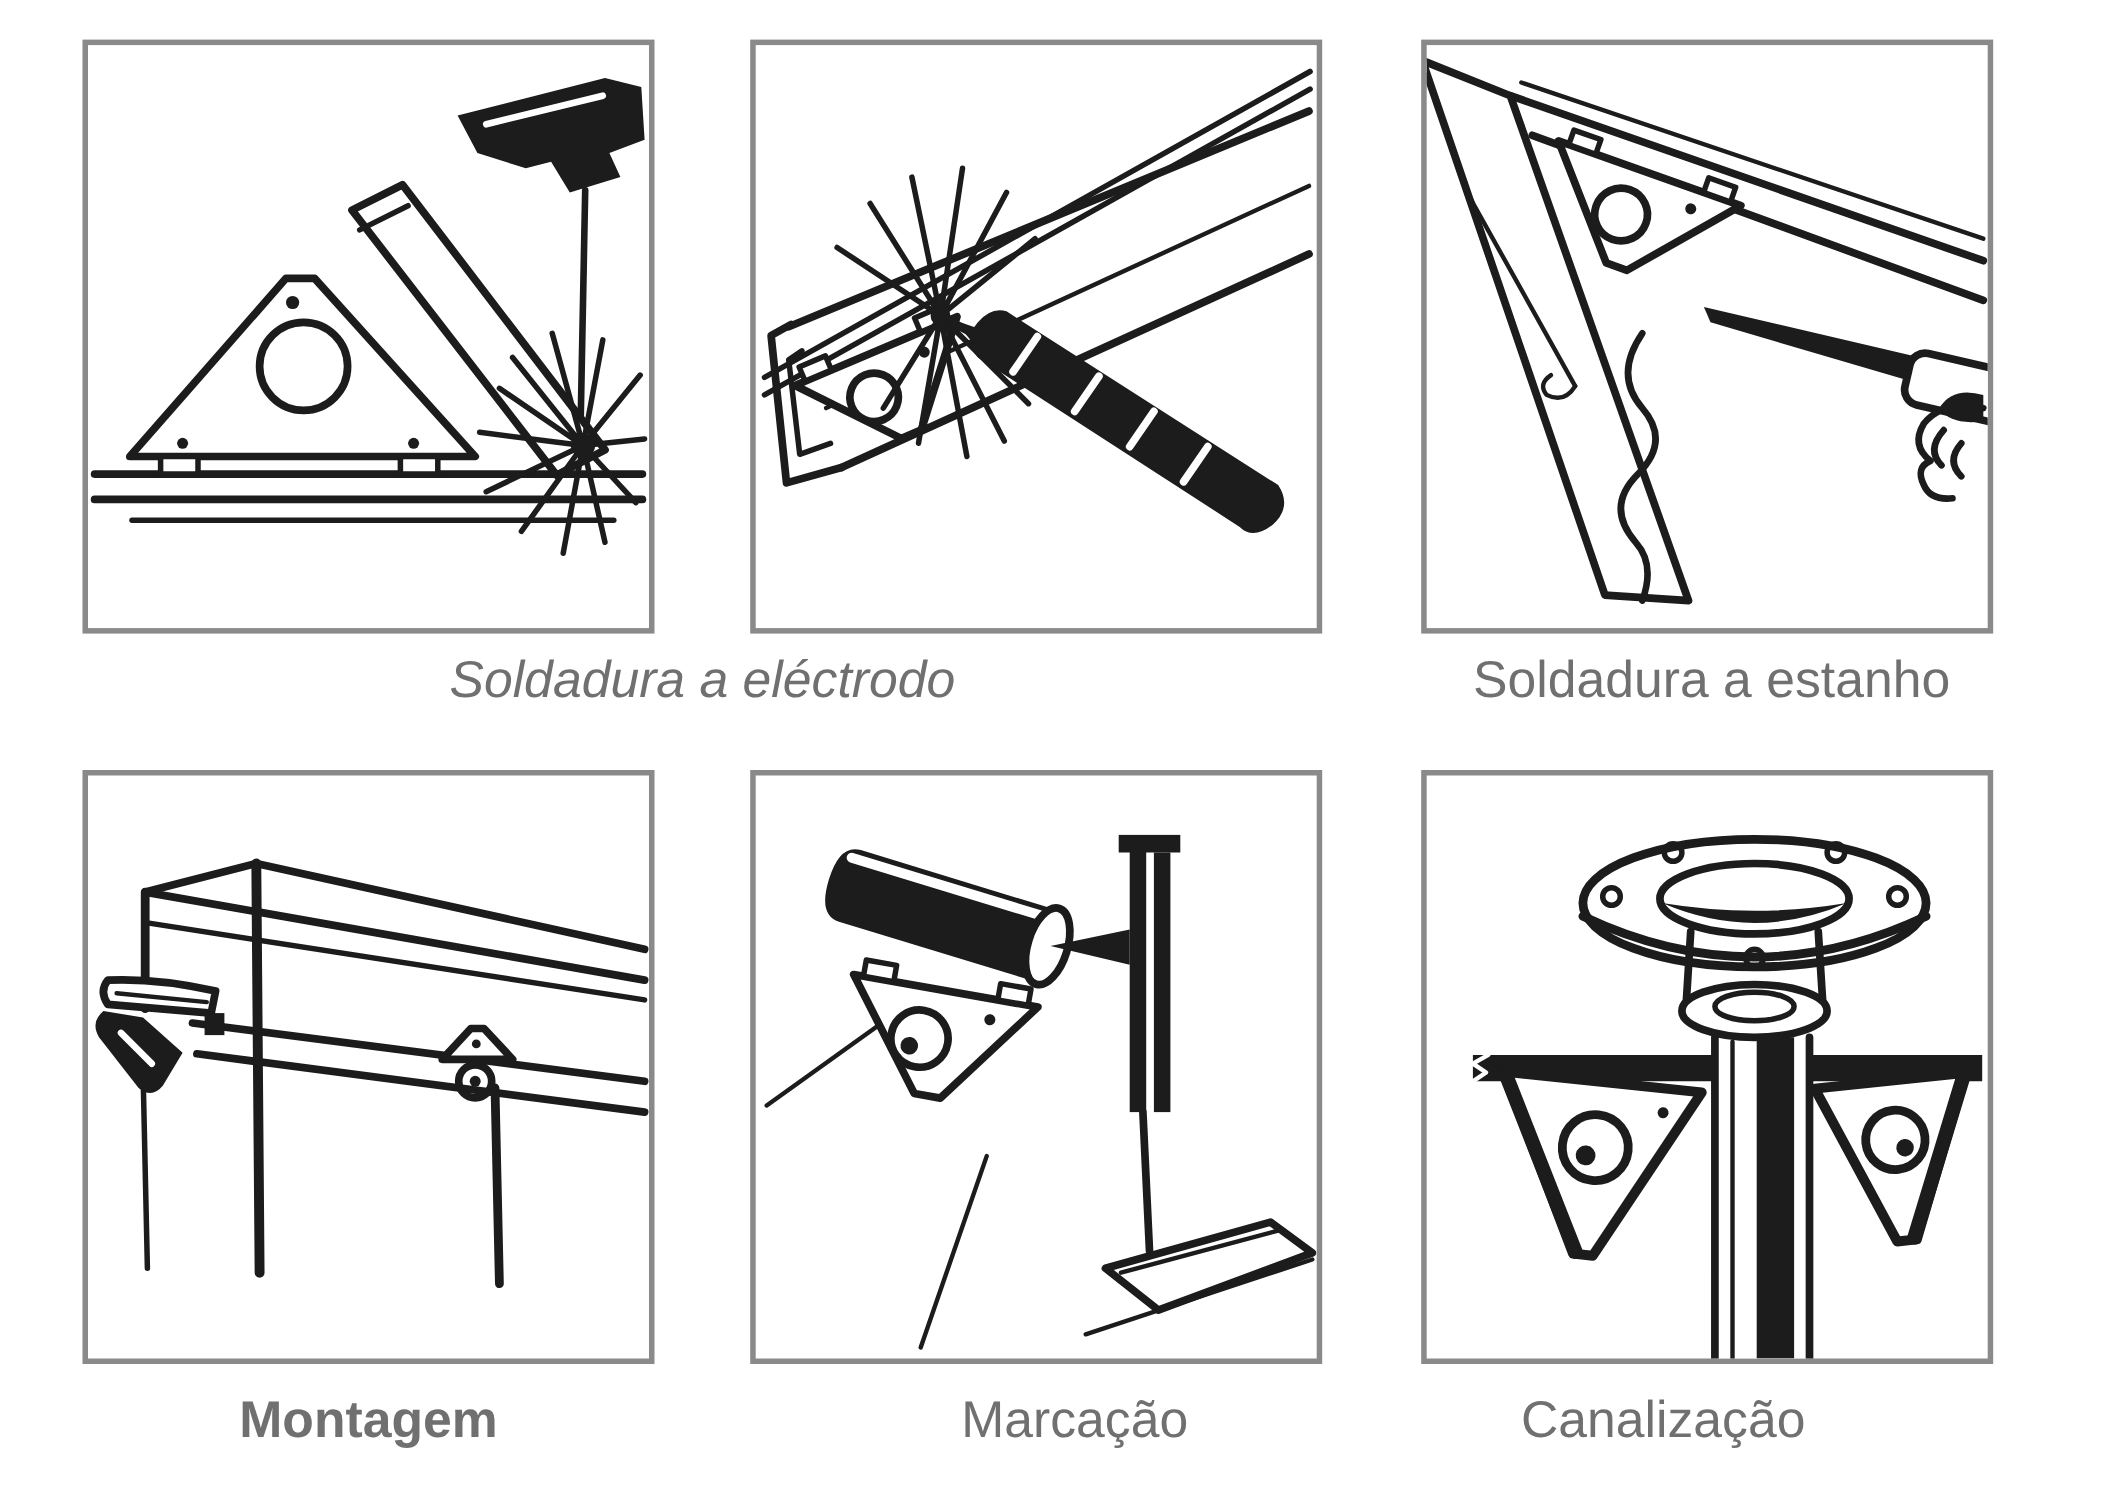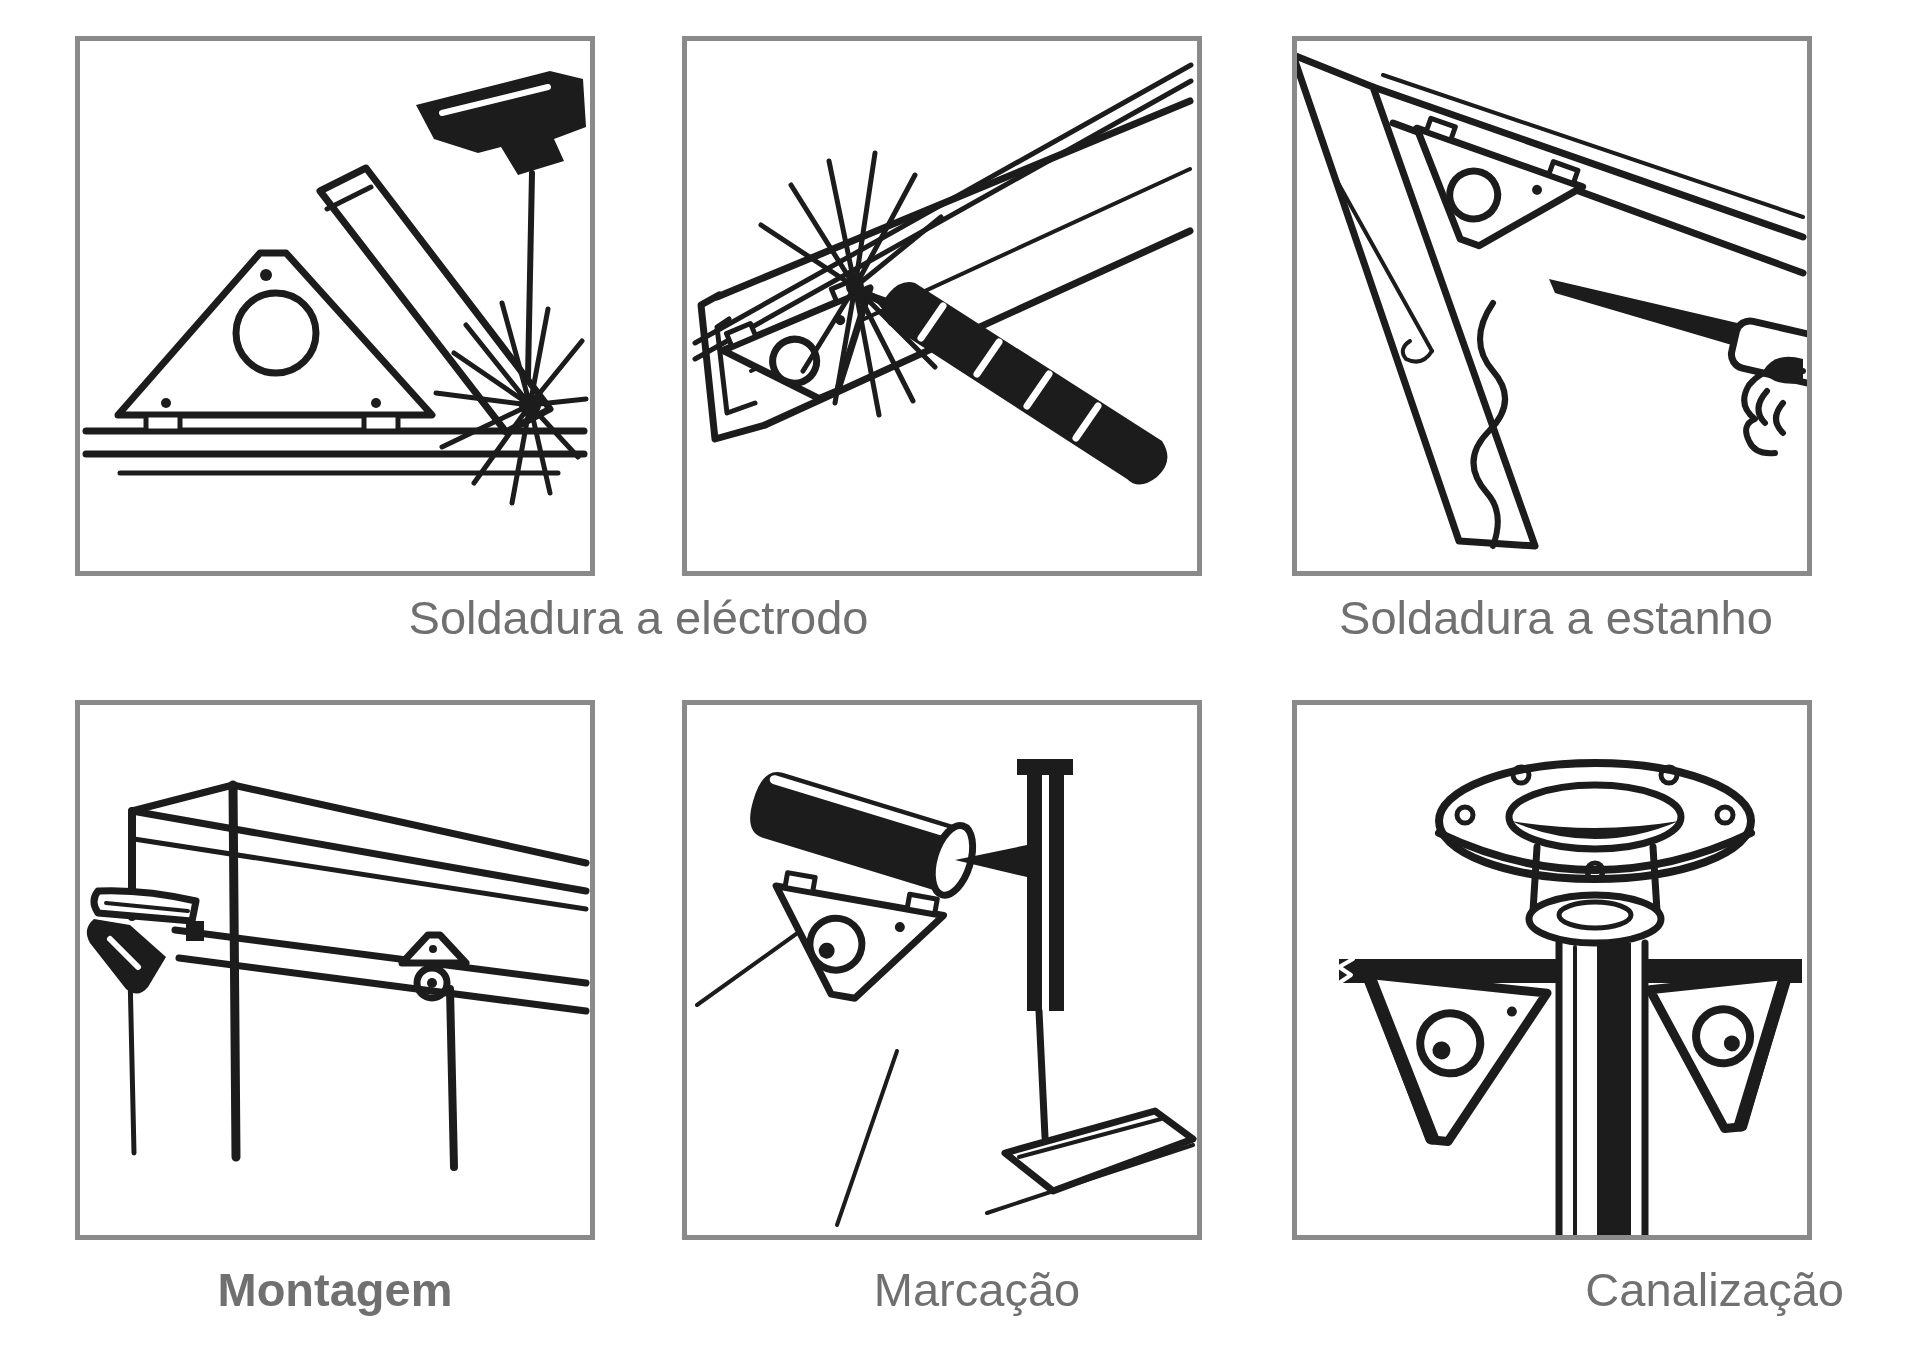--- a/index.html
+++ b/index.html
@@ -233,17 +233,17 @@
         <circle cx="428" cy="110" r="8" stroke-width="5"></circle>
         <circle cx="298" cy="166" r="8" stroke-width="5"></circle>
         <path d="M240 142 L236 206 M356 142 L360 206"></path>
         <ellipse cx="298" cy="214" rx="66" ry="24" fill="#ffffff"></ellipse>
         <ellipse cx="298" cy="210" rx="36" ry="13" fill="#ffffff" stroke-width="5"></ellipse>
       </g>
     </g>
   </svg>
 </div>
 
-<div class="caption cap-row1" style="left:75px;width:1127px;">Soldadura a eléctrodo</div>
+<div class="caption cap-row1" style="left:75px;width:1127px;font-style:italic;">Soldadura a eléctrodo</div>
 <div class="caption cap-row1" style="left:1296px;width:520px;">Soldadura a estanho</div>
 <div class="caption cap-row2" style="left:75px;width:520px;font-weight:bold;">Montagem</div>
 <div class="caption cap-row2" style="left:717px;width:520px;">Marcação</div>
-<div class="caption cap-row2" style="left:1324px;width:520px;text-align:right;">Canalização</div>
+<div class="caption cap-row2" style="left:1252px;width:520px;">Canalização</div>
 
 </body></html>

